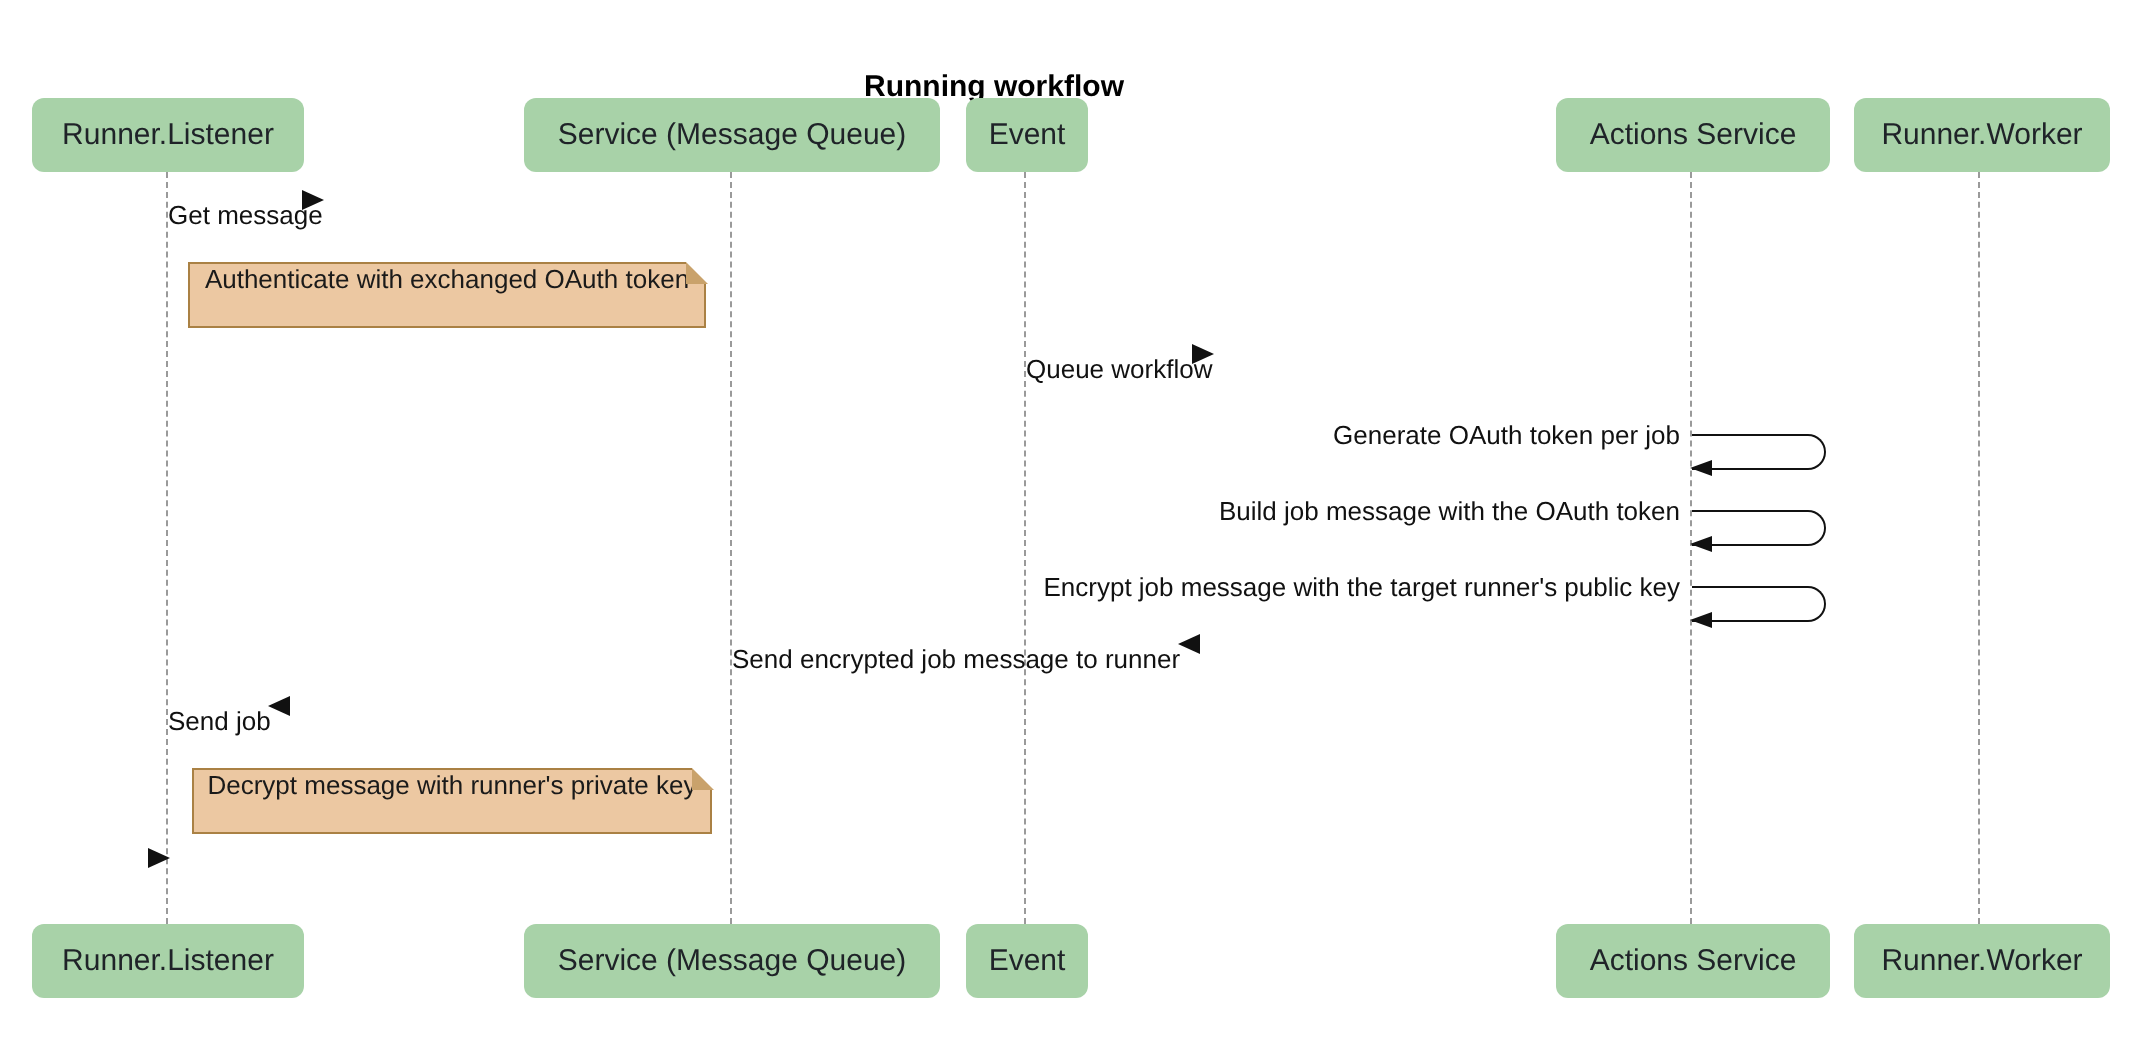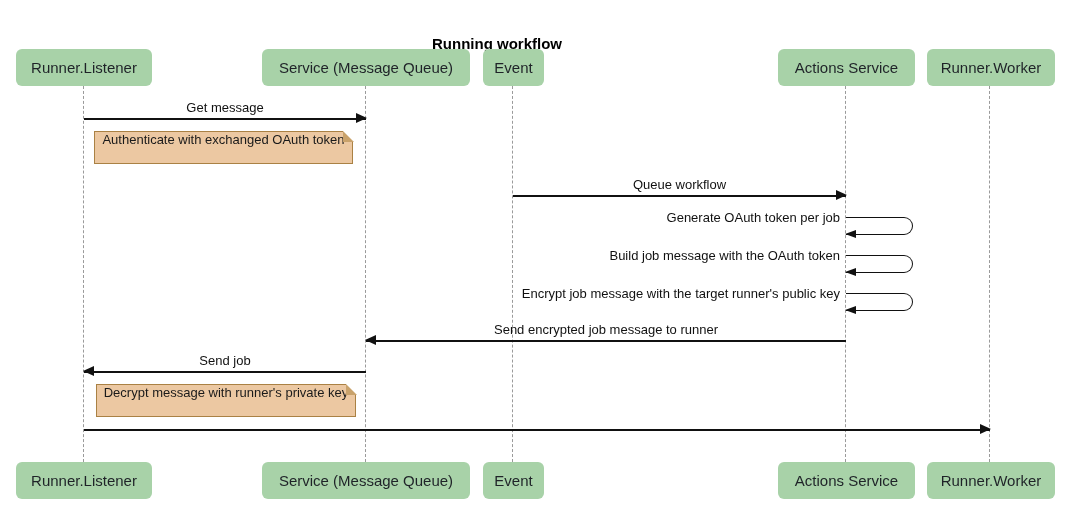--- a/index.html
+++ b/index.html
@@ -33,21 +33,21 @@
 
   .actor{
     position:absolute;height:37px;
     background:var(--actor-fill);
     border-radius:6px;
     display:flex;align-items:center;justify-content:center;
     font-size:15px;color:var(--actor-text);
     white-space:nowrap;
   }
 
-  .msg{position:absolute;display:flex;flex-direction:column;}
+  .msg{position:absolute;display:flex;flex-direction:row;}
   .msg-label{
     font-size:13px;color:var(--arrow);text-align:center;
     height:16px;line-height:16px;white-space:nowrap;margin-bottom:2px;
   }
   .msg-line{position:relative;height:1.5px;background:var(--arrow);}
   .arrow-right .msg-line::after{
     content:'';position:absolute;right:-1px;top:-4.75px;width:0;height:0;
     border-left:11px solid var(--arrow);
     border-top:5.5px solid transparent;border-bottom:5.5px solid transparent;
   }

